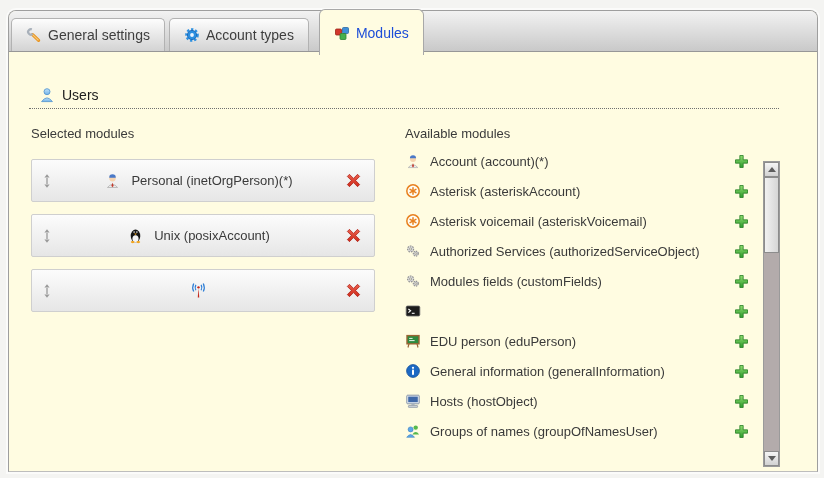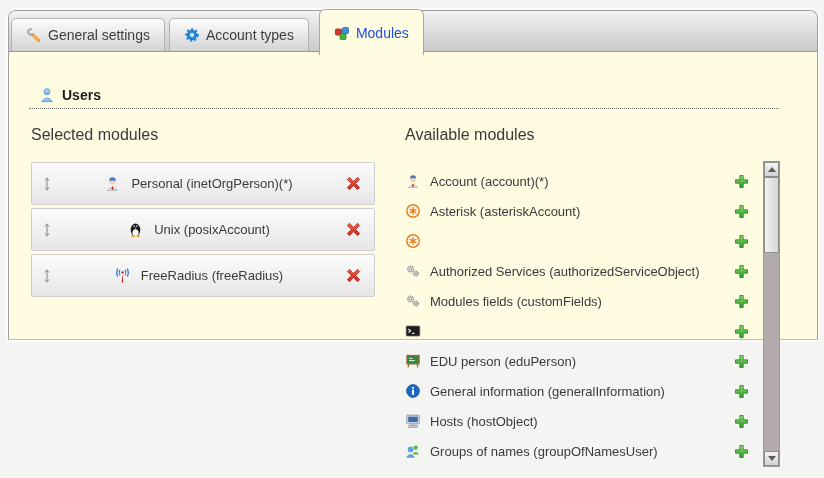--- a/index.html
+++ b/index.html
@@ -1,51 +1,51 @@
 <!DOCTYPE html>
 <html style="--content-bg: #fffce1; --strip-top: #f2f2f2; --strip-bottom: #c9c9c9; --add-green: #3cb13c; --delete-red: #d9261c; --scroll-track: #b3abab;"><head>
 <meta charset="utf-8">
 <style>
   html,body{margin:0;padding:0;width:824px;height:478px;overflow:hidden;
     background:#f4f4f2;font-family:"Liberation Sans","DejaVu Sans",sans-serif;}
-  .panel{position:absolute;left:8px;top:10px;width:810px;height:330px;box-sizing:border-box;
+  .panel{position:absolute;left:8px;top:10px;width:810px;height:462px;box-sizing:border-box;
     border:1px solid #9e9e9e;border-bottom:1px solid #bdbdbd;border-radius:8px 8px 0 0;
     background:var(--content-bg,#fffce1);box-shadow:0 0 0 2px #fbfbfa;}
   
   .tabstrip{position:relative;height:40px;border-radius:7px 7px 0 0;
     background:linear-gradient(var(--strip-top,#f2f2f2),var(--strip-bottom,#c9c9c9));
     border-bottom:1px solid #979797;display:flex;align-items:flex-end;}
   .tab{position:relative;box-sizing:border-box;height:33px;margin-right:4px;
     display:flex;align-items:center;gap:6px;padding:0 14px;cursor:pointer;
     background:linear-gradient(#fdfdfd,#d3d3d3);
     border:1px solid #b2b2b2;border-bottom:none;border-radius:5px 5px 0 0;
     font-size:14px;color:#3e3e3e;white-space:nowrap;}
   .tab:first-child{margin-left:2px;}
   .tab.active{height:46px;margin:0 6px -4px 6px;z-index:3;
     background:var(--content-bg,#fffce1);border-color:#a8a8a8;border-bottom:none;
     border-radius:6px 6px 0 0;color:#1d4ed8;}
   .tab .ticon{display:flex;width:16px;height:16px;}
   
   .content{position:absolute;left:0;top:40px;right:0;bottom:0;}
   .section-header{margin:36px 38px 0 20px;padding-bottom:5px;border-bottom:1px dotted #6f6f6f;
-    display:flex;align-items:center;gap:7px;font-size:14px;font-weight:bold;color:#1c1c1c;}
+    display:flex;align-items:center;gap:7px;font-size:14px;font-weight:normal;color:#1c1c1c;}
   .section-header .hicon{display:flex;width:16px;height:16px;margin-left:10px;}
-  .col-heading{font-size:16px;color:#3a3a3a;}
+  .col-heading{font-size:13px;color:#3a3a3a;}
   .col-left{position:absolute;left:22px;top:75px;width:344px;}
   .col-left .col-heading{margin-bottom:18px;}
-  .sel-box{box-sizing:border-box;height:43px;margin-bottom:3px;border:1px solid #cfcfcf;border-radius:2px;
+  .sel-box{box-sizing:border-box;height:43px;margin-bottom:12px;border:1px solid #cfcfcf;border-radius:2px;
     background:linear-gradient(#fcfcfc,#e6e6e6);display:flex;align-items:center;
     padding:0 12px 0 10px;cursor:move;}
   .drag{display:flex;width:10px;height:16px;flex:none;}
   .mod-group{flex:1;display:flex;align-items:center;justify-content:center;gap:10px;
     font-size:13px;color:#3a3a3a;}
   .micon{display:flex;width:17px;height:17px;flex:none;}
   .del-btn{display:flex;width:17px;height:17px;flex:none;cursor:pointer;background:none;border:none;padding:0;}
   .col-right{position:absolute;left:396px;top:75px;width:344px;}
-  .col-right .col-heading{margin-bottom:22px;}
+  .col-right .col-heading{margin-bottom:5px;}
   .avail-row{height:30px;display:flex;align-items:center;gap:8px;font-size:13px;color:#3a3a3a;}
   .avail-row .spacer{flex:1;}
   .add-btn{display:flex;width:15px;height:15px;flex:none;cursor:pointer;background:none;border:none;padding:0;}
   
   .scrollbar{position:absolute;left:754px;top:110px;width:17px;height:306px;box-sizing:border-box;
     background:var(--scroll-track,#b3abab);border:1px solid #9a9a9a;}
   .sb-btn{position:absolute;left:0;right:0;height:15px;box-sizing:border-box;
     background:linear-gradient(#f5f5f5,#d2d2d2);border:1px solid #8c8c8c;
     display:flex;align-items:center;justify-content:center;cursor:pointer;}
   .sb-btn.up{top:0;}
@@ -197,21 +197,20 @@
           <span class="micon">
             <svg viewBox="0 0 16 16" width="17" height="17">
               <path d="M7.3 14.5 L8 5.8 L8.7 14.5 Z" fill="#c3271c"></path>
               <circle cx="8" cy="5" r="1.1" fill="#c3271c"></circle>
               <path d="M5.5 2.7 a5.3 5.3 0 0 0 0 5" stroke="#2f7fd6" stroke-width="1.2" fill="none"></path>
               <path d="M3.5 1.4 a8.6 8.6 0 0 0 0 7.6" stroke="#2f7fd6" stroke-width="1.2" fill="none"></path>
               <path d="M10.5 2.7 a5.3 5.3 0 0 1 0 5" stroke="#2f7fd6" stroke-width="1.2" fill="none"></path>
               <path d="M12.5 1.4 a8.6 8.6 0 0 1 0 7.6" stroke="#2f7fd6" stroke-width="1.2" fill="none"></path>
             </svg>
           </span>
-          <span>FreeRadius (freeRadius)</span>
         </span>
         <button class="del-btn">
           <svg viewBox="0 0 16 16" width="17" height="17">
             <path d="M6.6 1.2 h2.8 v5.4 h5.4 v2.8 h-5.4 v5.4 h-2.8 v-5.4 h-5.4 v-2.8 h5.4 z" fill="url(#gradX)" stroke="#a31007" stroke-width="0.6" transform="rotate(45 8 8)"></path>
           </svg>
         </button>
       </div>
     </div>
 
     <div class="col-right">
@@ -259,20 +258,21 @@
         <span class="micon">
           <svg viewBox="0 0 16 16" width="16" height="16">
             <circle cx="8" cy="8" r="6.2" fill="#fffdf4" stroke="#e8801e" stroke-width="1.5"></circle>
             <g stroke="#e8801e" stroke-width="1.5" stroke-linecap="round">
               <line x1="8" y1="4.7" x2="8" y2="11.3"></line>
               <line x1="5.1" y1="6.4" x2="10.9" y2="9.6"></line>
               <line x1="10.9" y1="6.4" x2="5.1" y2="9.6"></line>
             </g>
           </svg>
         </span>
+        <span>Asterisk voicemail (asteriskVoicemail)</span>
         <span class="spacer"></span>
         <button class="add-btn">
           <svg viewBox="0 0 16 16" width="15" height="15">
             <path d="M6.2 1.6 h3.6 v4.6 h4.6 v3.6 h-4.6 v4.6 h-3.6 v-4.6 h-4.6 v-3.6 h4.6 z" fill="url(#gradPlus)" stroke="#1f7a1f" stroke-width="0.8"></path>
           </svg>
         </button>
       </div>
 
       <div class="avail-row">
         <span class="micon">

